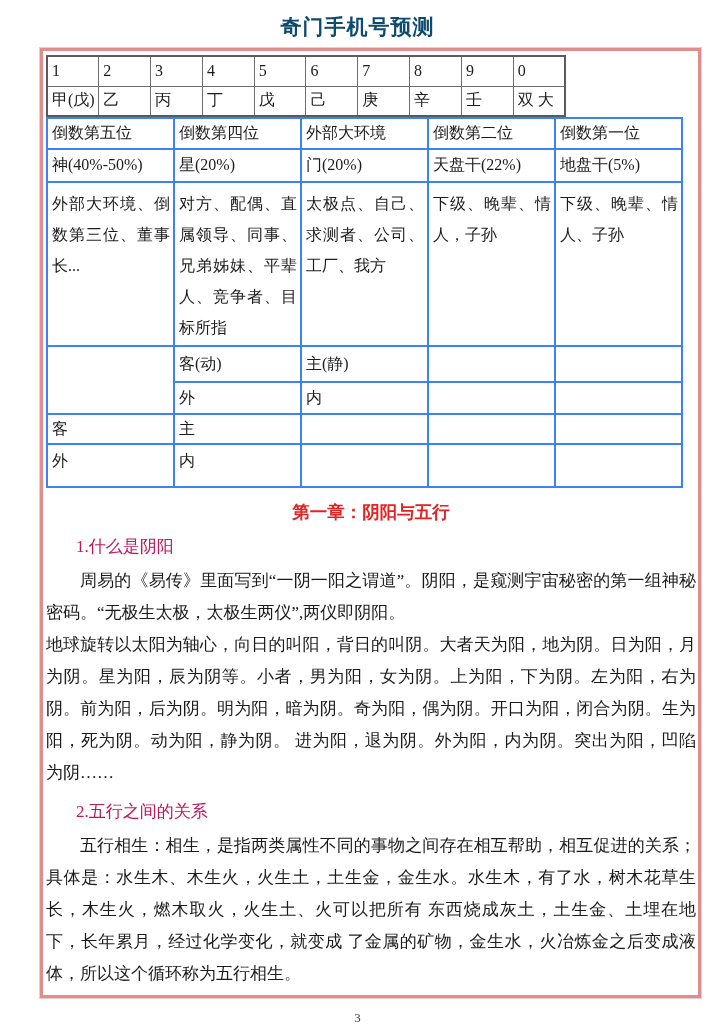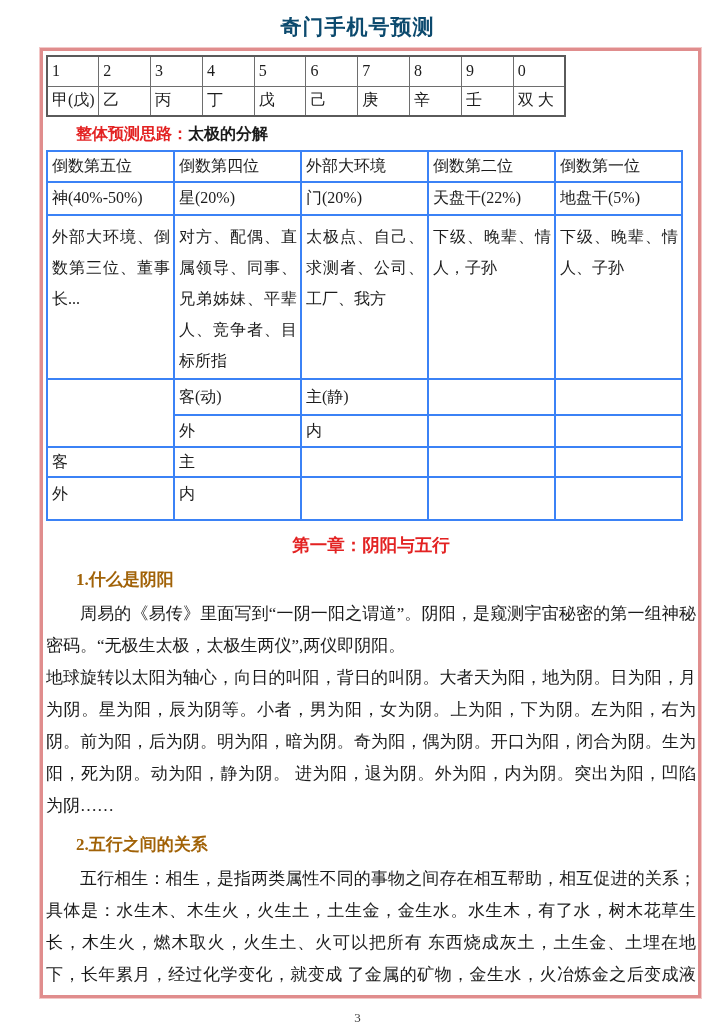--- a/index.html
+++ b/index.html
@@ -83,22 +83,22 @@
   
   .chapter-title {
     margin-top: 12px;
     text-align: center;
     color: #e32222;
     font-weight: bold;
     font-size: 17.5px;
   }
   .section-heading {
     margin: 11px 0 7px 30px;
-    color: #a16207;
-    font-weight: bold;
+    color: #be185d;
+    font-weight: normal;
     font-size: 17px;
   }
   .para {
     font-size: 17px;
     line-height: 32px;
     text-align: justify;
     text-justify: inter-character;
     color: #1b1b1b;
     font-family: Liberation Serif, serif;
   }
@@ -140,23 +140,20 @@
       <td>戊</td>
       <td>己</td>
       <td>庚</td>
       <td>辛</td>
       <td>壬</td>
       <td>双 大</td>
     </tr>
   </tbody>
     </table>
 
-  <div class="note-line">
-    <span class="note-label">整体预测思路：</span><span class="note-value">太极的分解</span>
-  </div>
 
   <table class="position-table">
     <colgroup>
       <col style="width:20%">
         <col style="width:20%">
         <col style="width:20%">
         <col style="width:20%">
         <col style="width:20%">
     </colgroup>
     <tbody>

